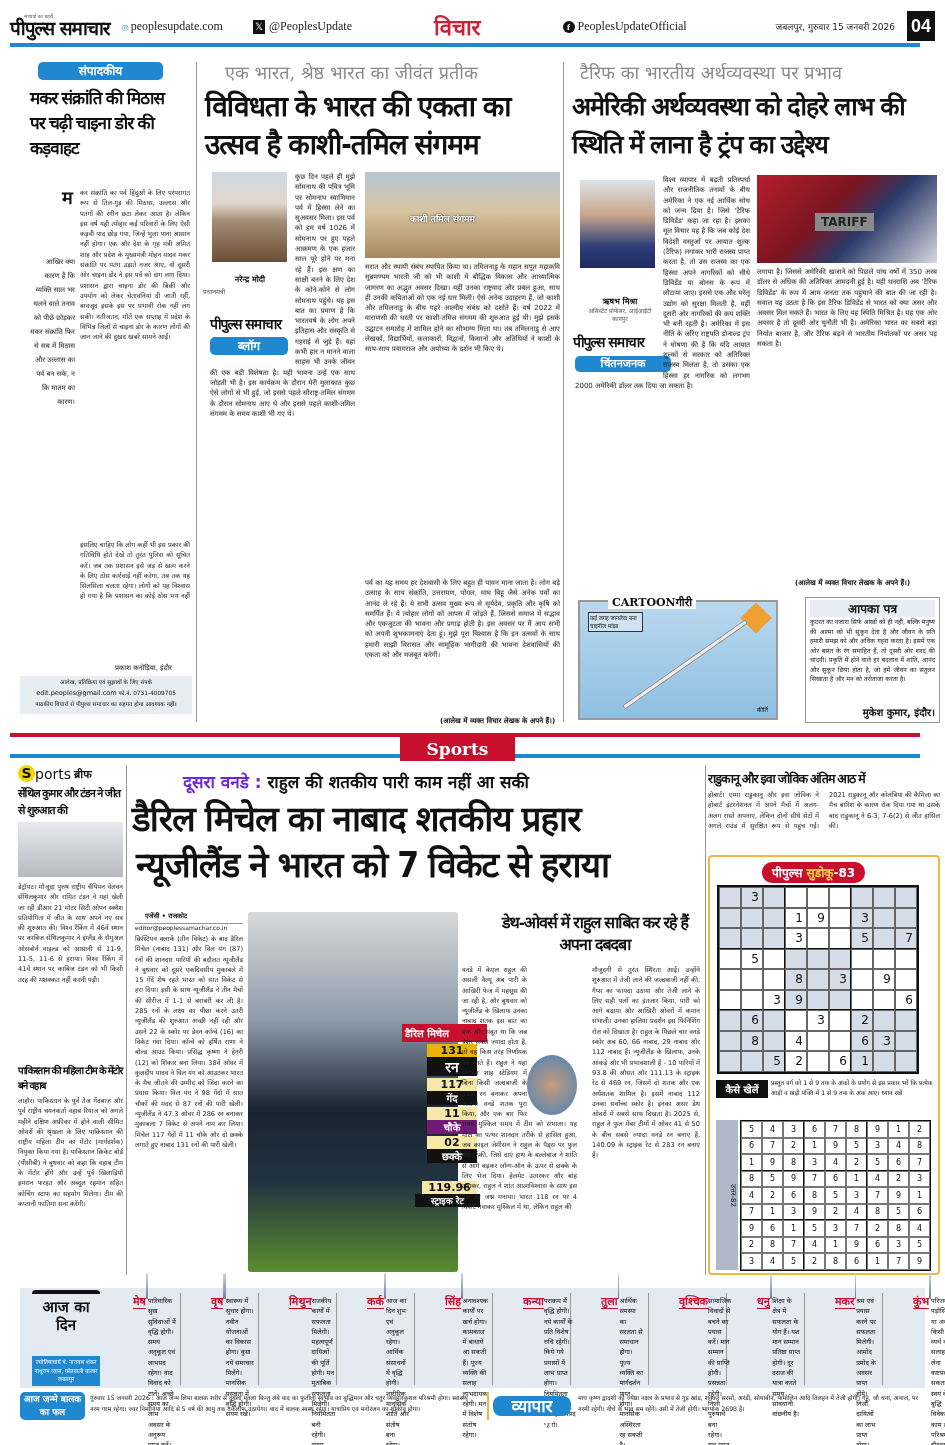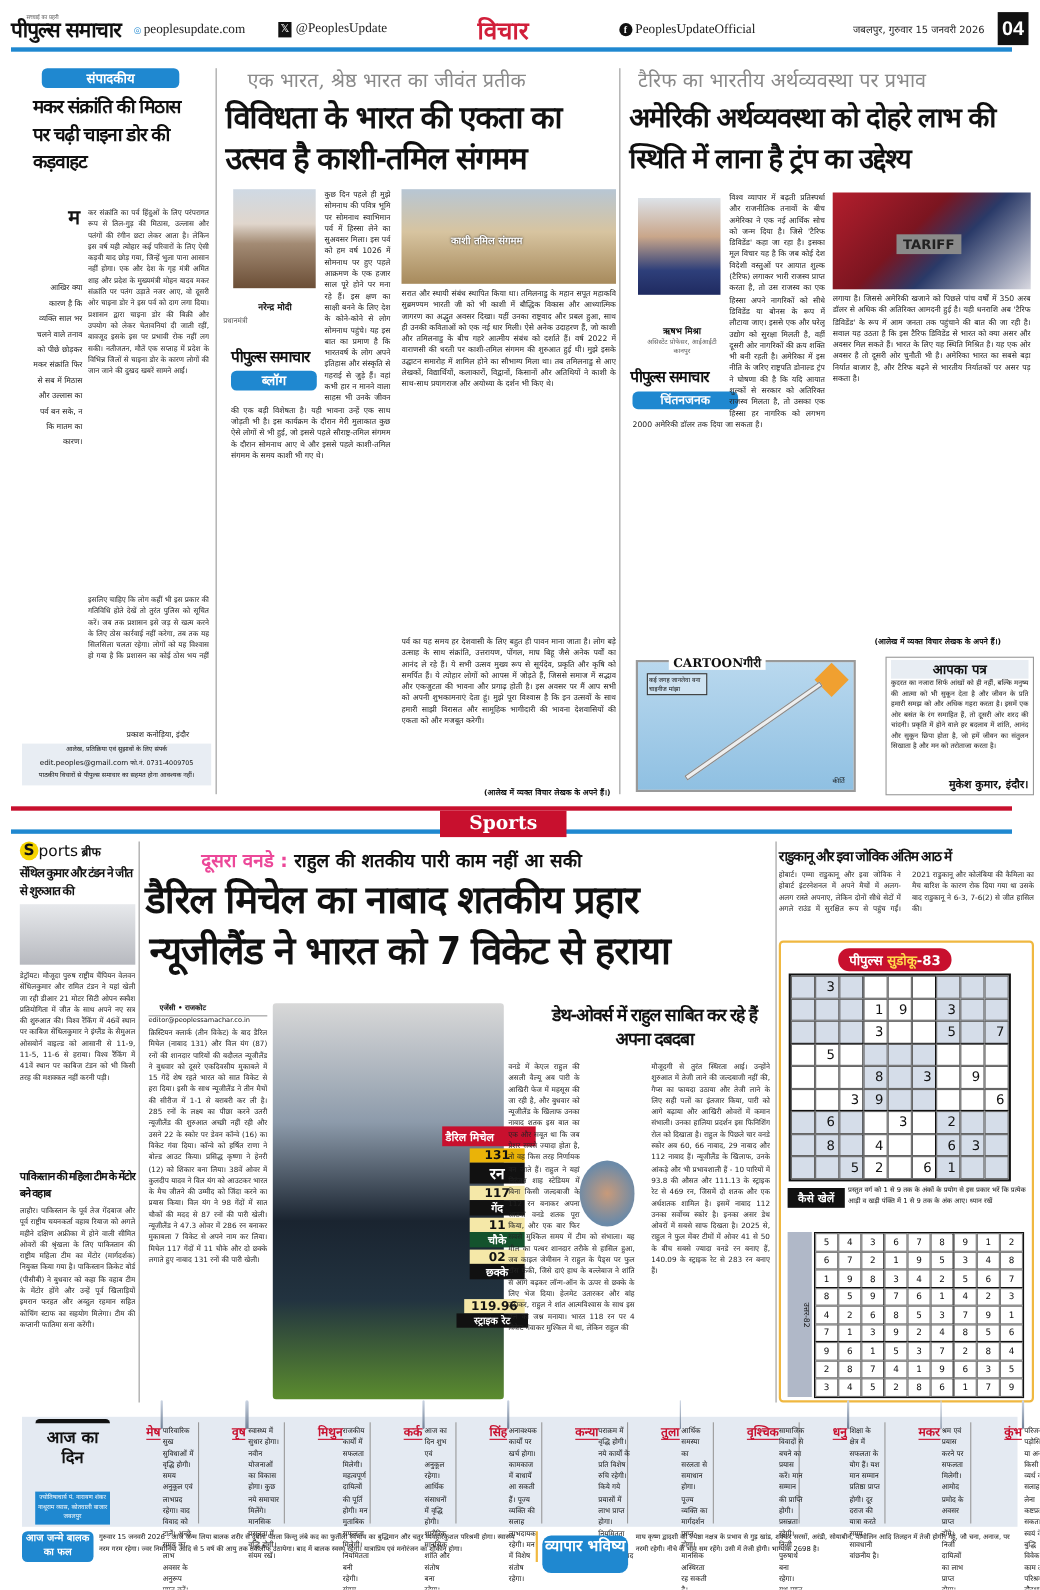--- a/index.html
+++ b/index.html
@@ -115,37 +115,37 @@
   <span style="font-weight:bold;font-size:11px;margin-left:3px">ब्रीफ</span>
 </div>
 <div class="abs head" style="left:18px;top:785px;width:105px;font-size:11px;line-height:17px">सेंथिल कुमार और टंडन ने जीत से शुरुआत की</div>
 <div class="abs" style="left:18px;top:822px;width:105px;height:55px;background:linear-gradient(180deg,#e7e9ec,#b7b9bf)"></div>
 <div class="abs col" style="left:18px;top:882px;width:105px;height:175px;font-size:6.6px">डेट्रॉयट। मौजूदा पुरुष राष्ट्रीय चैंपियन वेलवन सेंथिलकुमार और रामित टंडन ने यहां खेली जा रही डीआर 21 मोटर सिटी ओपन स्क्वैश प्रतियोगिता में जीत के साथ अपने नए सत्र की शुरुआत की। विश्व रैंकिंग में 46वें स्थान पर काबिज सेंथिलकुमार ने इंग्लैंड के सैमुअल ओसबोर्न वाइल्ड को आसानी से 11-9, 11-5, 11-6 से हराया। विश्व रैंकिंग में 41वें स्थान पर काबिज टंडन को भी किसी तरह की मशक्कत नहीं करनी पड़ी।</div>
 <div class="abs head" style="left:18px;top:1063px;width:105px;font-size:10px;line-height:15px">पाकिस्तान की महिला टीम के मेंटोर बने वहाब</div>
 <div class="abs col" style="left:18px;top:1096px;width:105px;height:175px;font-size:6.6px">लाहौर। पाकिस्तान के पूर्व तेज गेंदबाज और पूर्व राष्ट्रीय चयनकर्ता वहाब रियाज को अगले महीने दक्षिण अफ्रीका में होने वाली सीमित ओवरों की श्रृंखला के लिए पाकिस्तान की राष्ट्रीय महिला टीम का मेंटोर (मार्गदर्शक) नियुक्त किया गया है। पाकिस्तान क्रिकेट बोर्ड (पीसीबी) ने बुधवार को कहा कि वहाब टीम के मेंटोर होंगे और उन्हें पूर्व खिलाड़ियों इमरान फरहत और अब्दुल रहमान सहित कोचिंग स्टाफ का सहयोग मिलेगा। टीम की कप्तानी फातिमा सना करेंगी।</div>
 <div class="abs vrule" style="left:126px;top:765px;height:510px"></div>
 
 <div class="abs" style="left:183px;top:770px;font-size:17px;font-weight:bold">
-  <span style="color:#ec4899">दूसरा वनडे :</span>
+  <span style="color:#6d28d9">दूसरा वनडे :</span>
   <span>राहुल की शतकीय पारी काम नहीं आ सकी</span>
 </div>
 <div class="abs head" style="left:132px;top:796px;font-size:35px;line-height:46px">डैरिल मिचेल का नाबाद शतकीय प्रहार</div>
 <div class="abs head" style="left:136px;top:842px;font-size:35px;line-height:46px">न्यूजीलैंड ने भारत को 7 विकेट से हराया</div>
 <div class="abs" style="left:145px;top:911px;font-size:6.5px;font-weight:bold">एजेंसी • राजकोट</div>
 <div class="abs" style="left:135px;top:923px;font-size:6px;border-top:1px solid #999;width:108px">editor@peoplessamachar.co.in</div>
 <div class="abs col" style="left:135px;top:934px;width:108px;height:340px;font-size:6.6px">क्रिस्टियन क्लार्क (तीन विकेट) के बाद डैरिल मिचेल (नाबाद 131) और विल यंग (87) रनों की शानदार पारियों की बदौलत न्यूजीलैंड ने बुधवार को दूसरे एकदिवसीय मुकाबले में 15 गेंदें शेष रहते भारत को सात विकेट से हरा दिया। इसी के साथ न्यूजीलैंड ने तीन मैचों की सीरीज में 1-1 से बराबरी कर ली है। 285 रनों के लक्ष्य का पीछा करने उतरी न्यूजीलैंड की शुरुआत अच्छी नहीं रही और उसने 22 के स्कोर पर डेवन कॉन्वे (16) का विकेट गंवा दिया। कॉन्वे को हर्षित राणा ने बोल्ड आउट किया। प्रसिद्ध कृष्णा ने हेनरी (12) को शिकार बना लिया। 38वें ओवर में कुलदीप यादव ने विल यंग को आउटकर भारत के मैच जीतने की उम्मीद को जिंदा करने का प्रयास किया। विल यंग ने 98 गेंदों में सात चौकों की मदद से 87 रनों की पारी खेली। न्यूजीलैंड ने 47.3 ओवर में 286 रन बनाकर मुकाबला 7 विकेट से अपने नाम कर लिया। मिचेल 117 गेंदों में 11 चौके और दो छक्के लगाते हुए नाबाद 131 रनों की पारी खेली।</div>
 <div class="abs" style="left:248px;top:912px;width:210px;height:360px;border-radius:3px;background:linear-gradient(180deg,#d8d8d8 0%,#8d9bab 30%,#1a2430 55%,#223340 75%,#5b8c2e 100%)"></div>
 <div class="abs" style="left:427px;top:1024px;width:85px">
   <div style="background:#c8102e;color:#fff;font-weight:bold;font-size:10px;padding:2px 3px;margin-left:-25px;width:85px">डैरिल मिचेल</div>
   <div style="background:#eab308;font-weight:bold;font-size:11px;text-align:center;width:50px;margin-left:0;margin-top:2px">131</div>
   <div style="background:#111;color:#fff;font-weight:bold;font-size:14px;text-align:center;width:50px">रन</div>
   <div style="background:#f5e8a8;font-weight:bold;font-size:11px;text-align:center;width:50px;margin-top:2px">117</div>
   <div style="background:#111;color:#fff;font-weight:bold;font-size:10px;text-align:center;width:50px">गेंद</div>
   <div style="background:#f5e8a8;font-weight:bold;font-size:11px;text-align:center;width:50px;margin-top:2px">11</div>
-  <div style="background:#14532d;color:#fff;font-weight:bold;font-size:10px;text-align:center;width:50px">चौके</div>
+  <div style="background:#701a75;color:#fff;font-weight:bold;font-size:10px;text-align:center;width:50px">चौके</div>
   <div style="background:#f5e8a8;font-weight:bold;font-size:11px;text-align:center;width:50px;margin-top:2px">02</div>
   <div style="background:#111;color:#fff;font-weight:bold;font-size:10px;text-align:center;width:50px">छक्के</div>
   <div style="background:#f5e8a8;font-weight:bold;font-size:11px;text-align:center;width:55px;margin-top:18px;margin-left:-5px">119.96</div>
   <div style="background:#111;color:#fff;font-weight:bold;font-size:9px;text-align:center;width:65px;margin-left:-12px">स्ट्राइक रेट</div>
 </div>
 <div class="abs head" style="left:495px;top:912px;width:200px;font-size:16px;line-height:22px;text-align:center">डेथ-ओवर्स में राहुल साबित कर रहे हैं अपना दबदबा</div>
 <div class="abs col" style="left:462px;top:965px;width:115px;height:310px;font-size:6.6px"><div style="float:right;width:50px;height:60px;margin-top:90px;border-radius:50%;background:radial-gradient(circle,#c89a7a 0%,#6b8aa8 70%)"></div><span>वनडे में केएल राहुल की असली वैल्यू अब पारी के आखिरी फेज में महसूस की जा रही है, और बुधवार को न्यूजीलैंड के खिलाफ उनका नाबाद शतक इस बात का एक और सबूत था कि जब प्रेशर सबसे ज्यादा होता है, तो वह किस तरह निर्णायक बन जाते हैं। राहुल ने यहां निरंजन शाह स्टेडियम में बिना किसी जल्दबाजी के 112 रन बनाकर अपना आठवां वनडे शतक पूरा किया, और एक बार फिर सबसे मुश्किल समय में टीम को संभाला। यह मील का पत्थर शानदार तरीके से हासिल हुआ, जब काइल जेमीसन ने राहुल के पैड्स पर फुल टॉस फेंकी, जिसे दाएं हाथ के बल्लेबाज ने शांति से आगे बढ़कर लॉन्ग-ऑन के ऊपर से छक्के के लिए भेज दिया। हेलमेट उतारकर और बांह उठाकर, राहुल ने शांत आत्मविश्वास के साथ इस पल का जश्न मनाया। भारत 118 रन पर 4 विकेट गंवाकर मुश्किल में था, लेकिन राहुल की</span></div>
 <div class="abs col" style="left:592px;top:965px;width:108px;height:310px;font-size:6.6px">मौजूदगी से तुरंत स्थिरता आई। उन्होंने शुरुआत में तेजी लाने की जल्दबाजी नहीं की, गैप्स का फायदा उठाया और तेजी लाने के लिए सही पलों का इंतजार किया, पारी को आगे बढ़ाया और आखिरी ओवरों में कमान संभाली। उनका हालिया प्रदर्शन इस फिनिशिंग रोल को दिखाता है। राहुल के पिछले चार वनडे स्कोर अब 60, 66 नाबाद, 29 नाबाद और 112 नाबाद हैं। न्यूजीलैंड के खिलाफ, उनके आंकड़े और भी प्रभावशाली हैं - 10 पारियों में 93.8 की औसत और 111.13 के स्ट्राइक रेट से 469 रन, जिसमें दो शतक और एक अर्धशतक शामिल है। इसमें नाबाद 112 उनका सर्वोच्च स्कोर है। इनका असर डेथ ओवरों में सबसे साफ दिखता है। 2025 से, राहुल ने फुल मेंबर टीमों में ओवर 41 से 50 के बीच सबसे ज्यादा वनडे रन बनाए हैं, 140.09 के स्ट्राइक रेट से 283 रन बनाए हैं।</div>
 <div class="abs vrule" style="left:705px;top:765px;height:510px"></div>
 
@@ -384,14 +384,14 @@
     </div>
     <div class="rashi">
       <div class="rn">कुंभ</div>
       <div class="ri"></div>
       <div class="rt">परिजनों पड़ोसियों या अन्य किसी से व्यर्थ की सलाह लेना कष्टप्रद रह सकता है। स्वयं के बुद्धि विवेक से काम लें। परिश्रम दौड़धूप होगी।</div>
     </div>
   </div>
 <div class="abs badge" style="left:20px;top:1392px;width:65px;height:28px;font-size:9px;line-height:13px;padding-top:1px">आज जन्मे बालक का फल</div>
 <div class="abs" style="left:90px;top:1392px;width:385px;font-size:6.2px;line-height:11px">गुरुवार 15 जनवरी 2026 : आज जन्म लिया बालक शरीर से दुबला पतला किन्तु लंबे कद का फुर्तीला स्वभाव का बुद्धिमान और चतुर व्यवहारकुशल परिश्रमी होगा। स्वास्थ्य नरम गरम रहेगा। ज्वर निमोनिया आदि से 5 वर्ष की आयु तक तकलीफ उठायेगा। बाद में बालक स्वस्थ रहेगा। यात्राप्रिय एवं मनोरंजन का शौकीन होगा।</div>
 <div class="abs" style="left:487px;top:1392px;width:2px;height:28px;background:#f0b840"></div>
-<div class="abs badge" style="left:493px;top:1396px;width:78px;height:34px;font-size:14px;line-height:20px;border-radius:8px">व्यापार भविष्य</div>
+<div class="abs badge" style="left:493px;top:1396px;width:78px;height:20px;font-size:17px;line-height:20px;border-radius:8px">व्यापार भविष्य</div>
 <div class="abs" style="left:578px;top:1392px;width:350px;font-size:6.2px;line-height:11px">माघ कृष्ण द्वादशी को ज्येष्ठा नक्षत्र के प्रभाव से गुड़ खांड, शक्कर सरसों, अरंडी, सोयाबीन, पामोलिन आदि तिलहन में तेजी होगी। गेहूं, जौ चना, अनाज, पर नरमी रहेगी। नीचे के भाव सम रहेंगे। उसी में तेजी होगी। भाग्यांक 2698 है।</div>
 
 </body></html>

